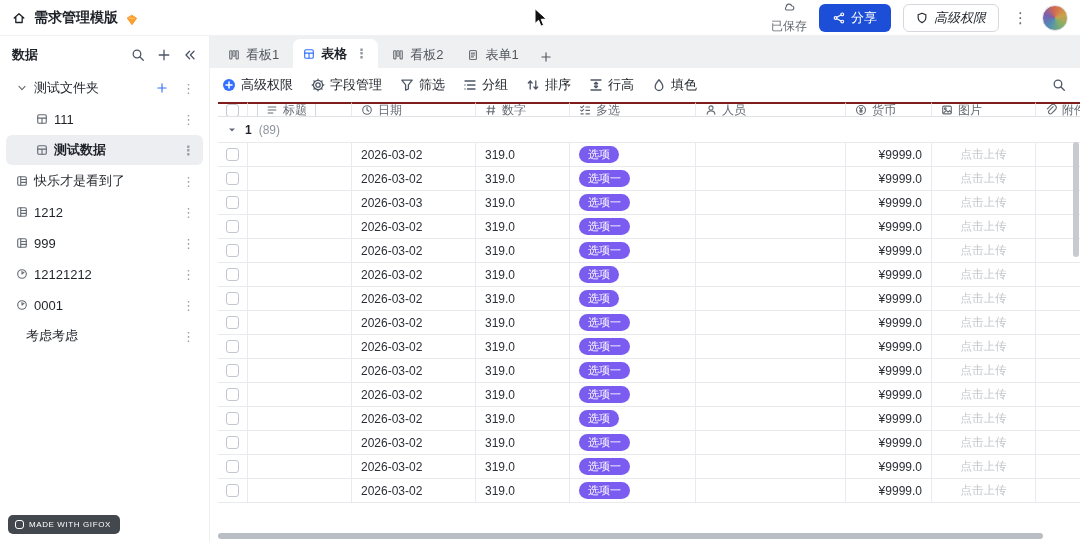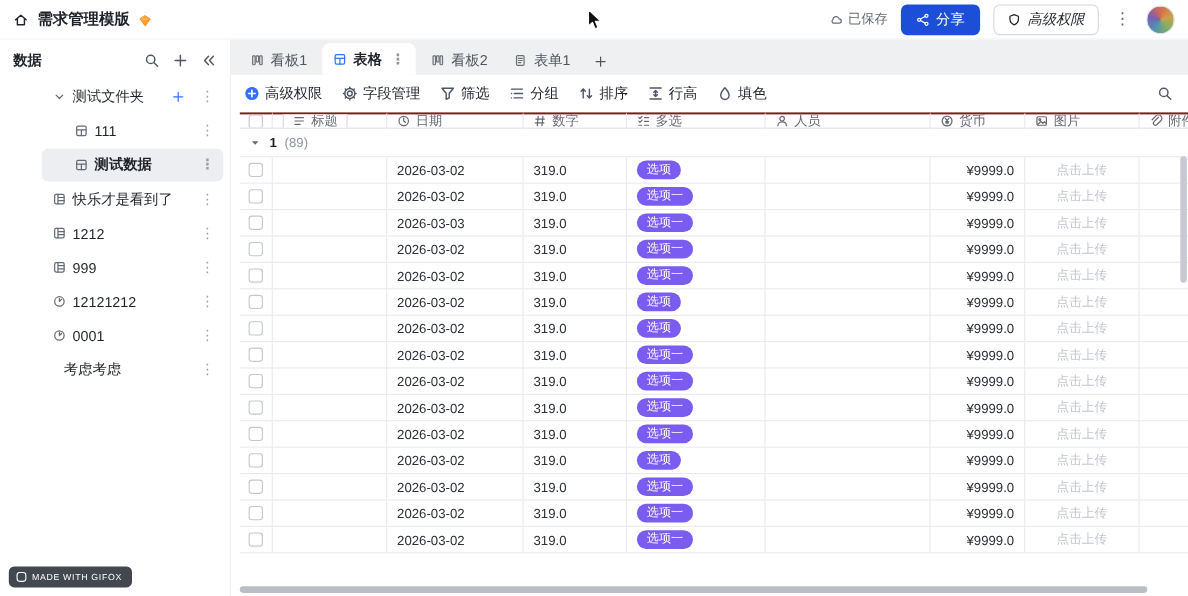--- a/index.html
+++ b/index.html
@@ -7,33 +7,33 @@
   body { font-family:"Liberation Sans","DejaVu Sans",sans-serif; background:#fff; position:relative; color:#1f2329; }
   .i { width:14px; height:14px; flex:none; display:block; }
   .i12 { width:12px; height:12px; flex:none; display:block; }
   svg { stroke:currentColor; fill:none; stroke-width:1.3; stroke-linecap:round; stroke-linejoin:round; }
 
   
   .topbar { height:36px; display:flex; align-items:center; justify-content:space-between; padding:0 12px; border-bottom:1px solid #f0f1f2; }
   .tb-left { display:flex; align-items:center; gap:8px; }
   .tb-title { font-size:14px; font-weight:700; }
   .tb-right { display:flex; align-items:center; gap:12px; }
-  .saved { display:flex; align-items:center; gap:5px; font-size:12px; color:#646a73; }
+  .saved { display:flex; align-items:center; gap:5px; font-size:12px; color:#646a73;flex-direction:column; }
   .btn-share { display:flex; align-items:center; gap:6px; background:#1d4ed8; color:#fff; font-size:13px; height:28px; padding:0 14px; border-radius:6px; border:none; cursor:pointer; }
   .btn-adv { display:flex; align-items:center; gap:6px; background:#fff; color:#1f2329; font-size:13px; height:28px; padding:0 12px; border-radius:6px; border:1px solid #d5d8dd; cursor:pointer;font-style:italic; }
   .kebab { color:#646a73; font-size:15px; line-height:1; padding:0 2px; cursor:pointer; }
   .avatar { width:26px; height:26px; border-radius:50%; background:conic-gradient(#d96a4c,#caa24a,#7fae6b,#4f8fb5,#7a5fb0,#d96a4c); border:1px solid #e2e4e8; }
 
   
   .app { display:flex; height:506px; }
   .sidebar { width:210px; border-right:1px solid #eceef0; position:relative; background:#fff; }
   .sb-head { display:flex; align-items:center; gap:12px; padding:10px 12px 8px; }
   .sb-title { font-size:13px; font-weight:700; }
   .sb-tools { margin-left:auto; display:flex; gap:12px; color:#4e5665; }
-  .tree { font-size:13px;margin-left:32px; }
+  .tree { font-size:13px; }
   .tree-item { height:30px; display:flex; align-items:center; gap:6px; padding:0 8px 0 10px; margin:1px 6px; border-radius:6px; cursor:pointer; }
   .tree-item.sel { background:#eceef1; font-weight:600; }
   .tree-item .tk { margin-left:auto; color:#9ba0a8; font-size:13px; }
   .tree-item .plus-acc { color:#3370ff; margin-left:auto; }
   .tree-item .plus-acc + .tk { margin-left:8px; }
   .depth1 { padding-left:30px; }
   .ticon { color:#646a73; }
 
   .main { flex:1; min-width:0; display:flex; flex-direction:column; position:relative; background:#fff; }
 

